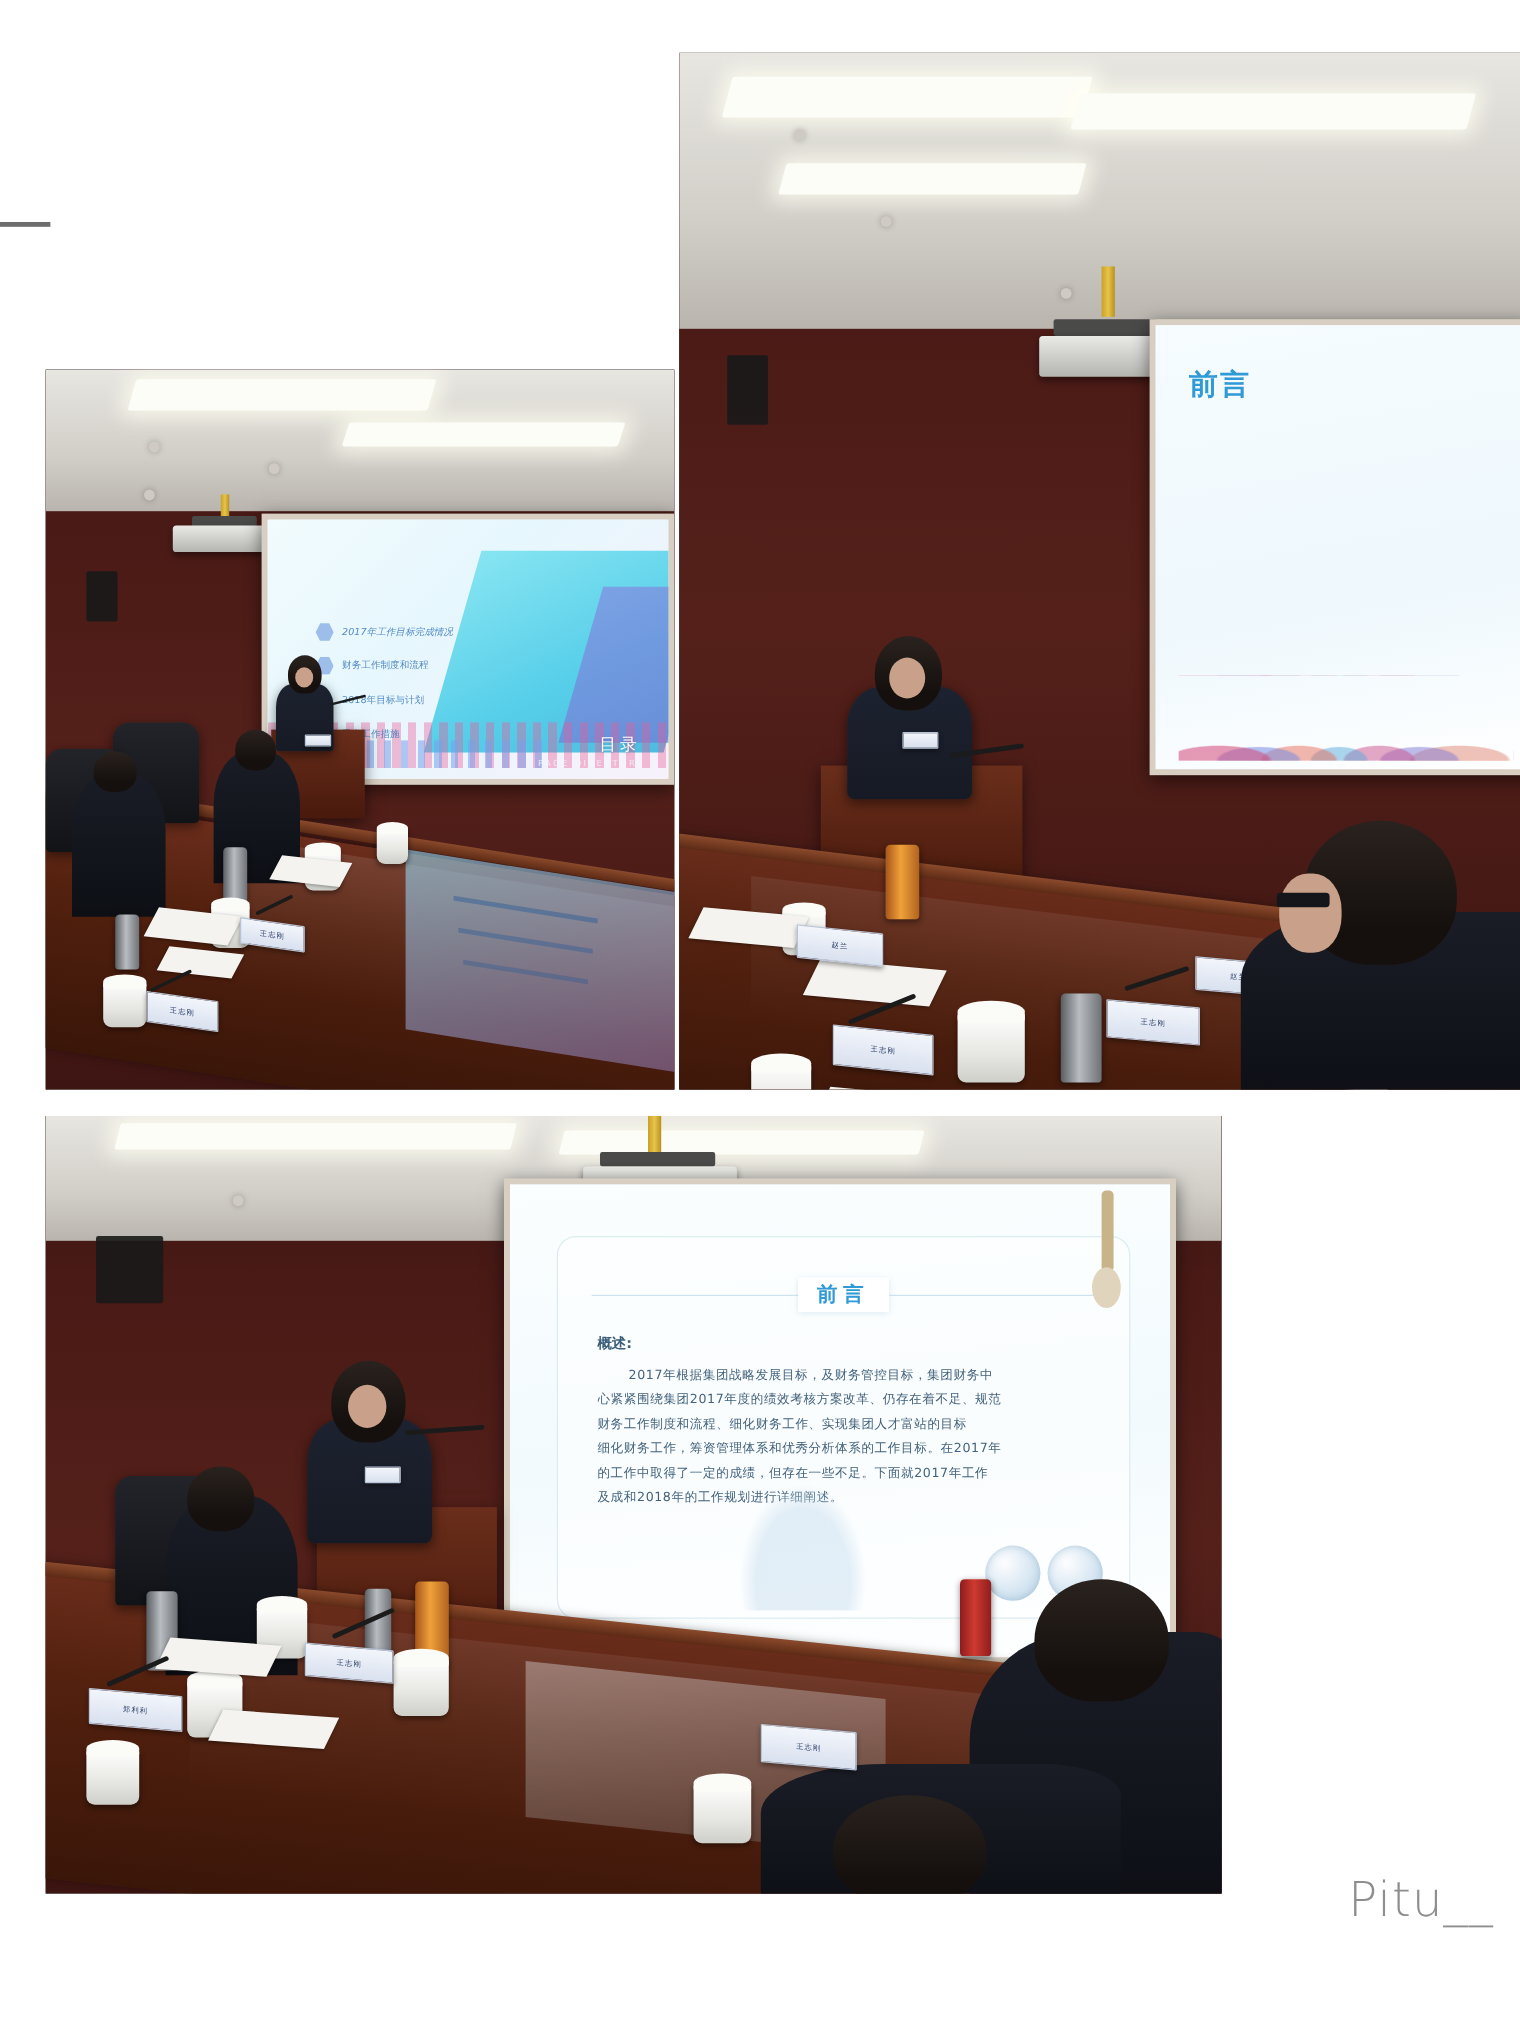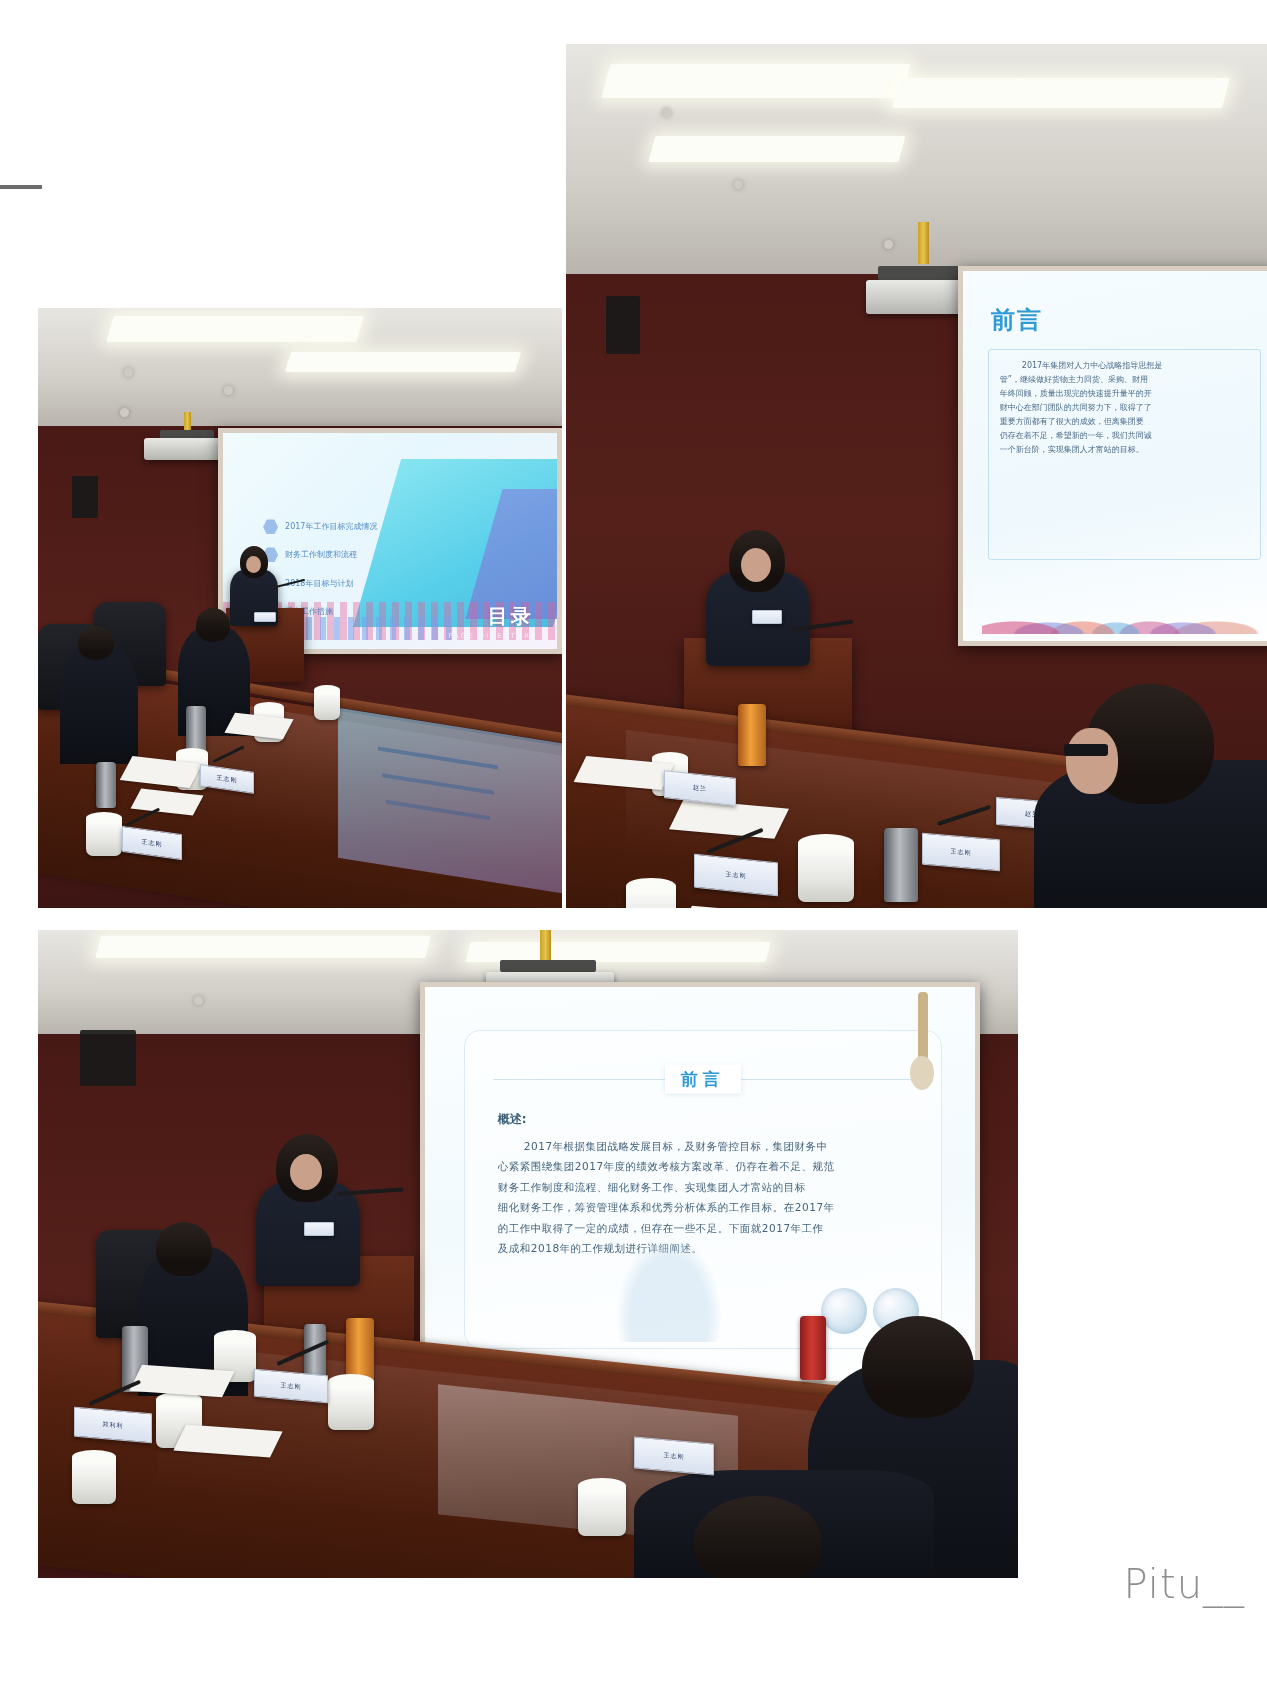--- a/index.html
+++ b/index.html
@@ -108,21 +108,21 @@
     background: #8fb4e8; opacity: .85;
     clip-path: polygon(25% 0,75% 0,100% 50%,75% 100%,25% 100%,0 50%);
   }
   .toc-label {
     font-size: 8px; color: #2e6fb5; white-space: nowrap;
     font-family: "DejaVu Sans", sans-serif; opacity: .8;
     filter: blur(.3px);
   }
   .toc-title {
     position: absolute; right: 7%; bottom: 9%;
-    font-size: 20px; font-weight: 700; color: #ffffff;
+    font-size: 14px; font-weight: 400; color: #ffffff;
     letter-spacing: 3px; text-shadow: 0 1px 3px rgba(0,0,0,.18);
     font-family: "DejaVu Sans", sans-serif;
   }
   .toc-sub {
     position: absolute; right: 6%; bottom: 4%;
     font-size: 7px; color: #f3f6ff; letter-spacing: 2px; opacity: .8;
     font-family: "DejaVu Sans", sans-serif;
   }
 
   
@@ -305,21 +305,21 @@
       <div class="projector" style="left:106px;top:130px;width:78px;height:22px;"></div>
 
       <div class="screen-frame" style="left:180px;top:120px;width:344px;height:226px;">
         <div class="screen">
           <div class="slide-toc">
             <div class="toc-wedge-a"></div>
             <div class="toc-wedge-b"></div>
             <div class="toc-skyline"></div>
             <div class="toc-skyline2"></div>
 
-            <div class="toc-item" style="left:12%;top:40%;">
+            <div class="toc-item" style="left:12%;top:40%;font-style:italic;">
               <span class="toc-bullet"></span>
               <span class="toc-label">2017年工作目标完成情况</span>
             </div>
             <div class="toc-item" style="left:12%;top:53%;">
               <span class="toc-bullet"></span>
               <span class="toc-label">财务工作制度和流程</span>
             </div>
             <div class="toc-item" style="left:12%;top:66%;">
               <span class="toc-bullet"></span>
               <span class="toc-label">2018年目标与计划</span>
@@ -401,29 +401,20 @@
       <div class="ceiling-dot" style="left:96px;top:64px;"></div>
 
       <div class="proj-pole" style="left:352px;top:178px;width:11px;height:42px;"></div>
       <div class="proj-mount" style="left:312px;top:222px;width:86px;height:14px;"></div>
       <div class="projector" style="left:300px;top:236px;width:118px;height:34px;"></div>
 
       <div class="screen-frame" style="left:392px;top:222px;width:320px;height:380px;">
         <div class="screen">
           <div class="slide-pre">
             <div class="pre-title">前言</div>
-            <div class="pre-box">
-              <div class="pre-line" style="text-indent:22px;">2017年集团对人力中心战略指导思想是</div>
-              <div class="pre-line">管”，继续做好货物主力回货、采购、财用</div>
-              <div class="pre-line">年终回顾，质量出现完的快速提升量平的开</div>
-              <div class="pre-line">财中心在部门团队的共同努力下，取得了了</div>
-              <div class="pre-line">重要方面都有了很大的成效，但离集团要</div>
-              <div class="pre-line">仍存在着不足，希望新的一年，我们共同诚</div>
-              <div class="pre-line">一个新台阶，实现集团人才富站的目标。</div>
-            </div>
             <div class="pre-crowd"></div>
           </div>
         </div>
       </div>
 
       <div class="wall-sconce" style="left:40px;top:252px;width:34px;height:58px;"></div>
 
       <div class="podium" style="left:118px;top:594px;width:168px;height:110px;"></div>
       <div class="speaker" style="left:140px;top:528px;width:104px;height:94px;"></div>
       <div class="head" style="left:163px;top:486px;width:56px;height:62px;"></div>

